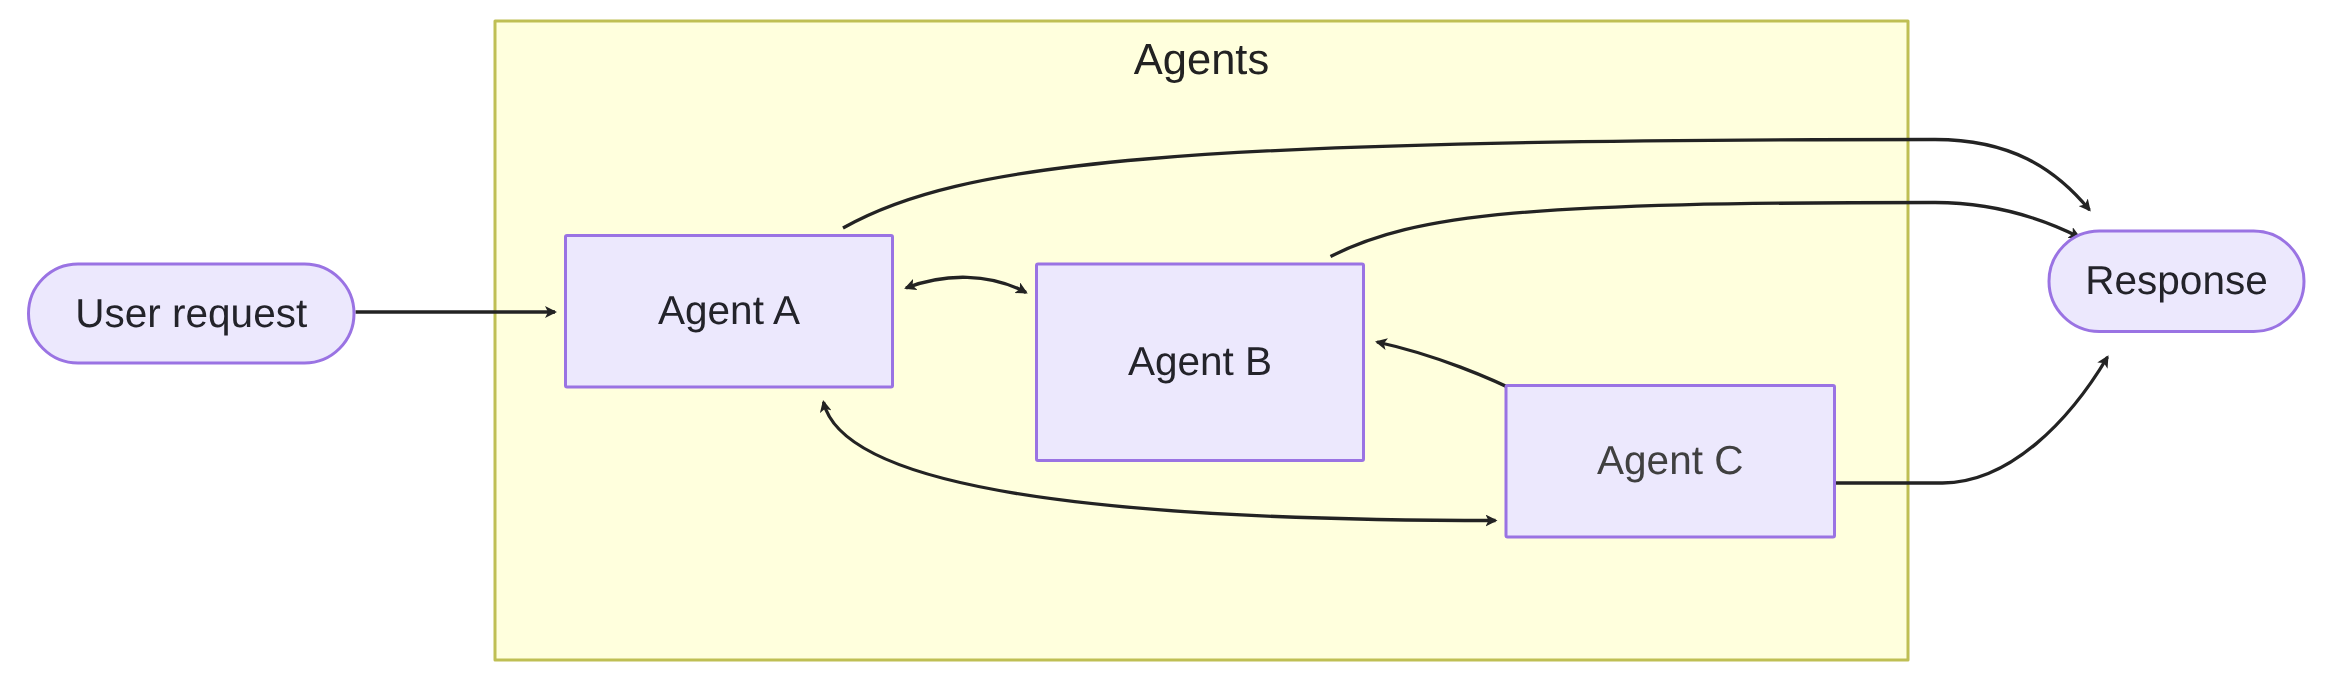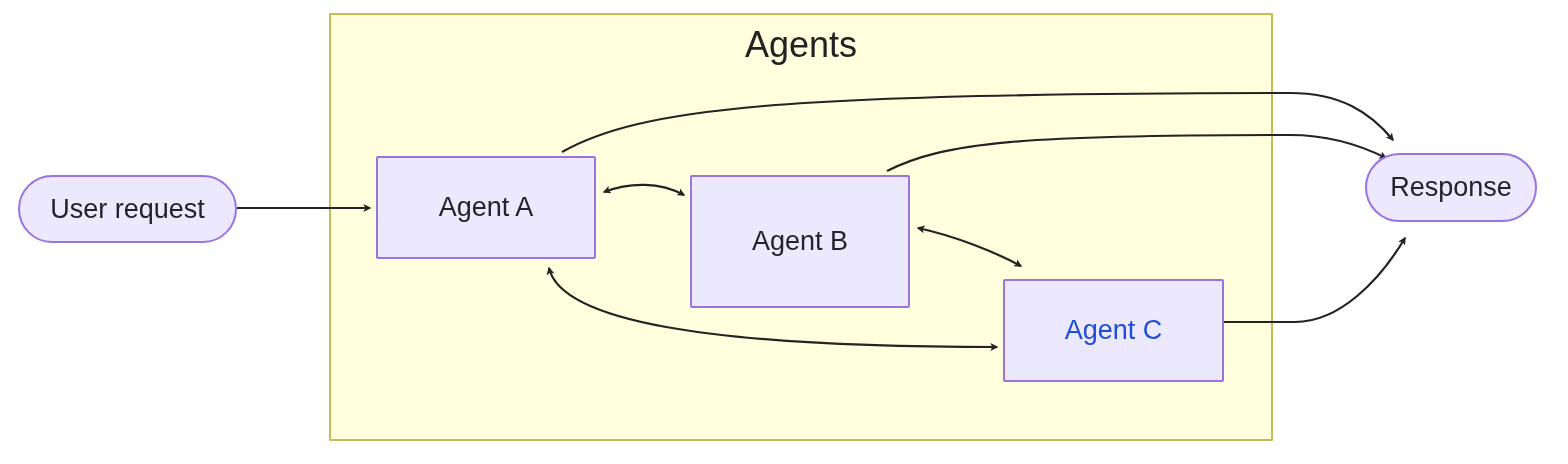--- a/index.html
+++ b/index.html
@@ -29,21 +29,21 @@
     position: absolute;
     box-sizing: border-box;
     background: #ffffdd;
     border: 2px solid #bfbf54;
     border-radius: 1px;
   }
   .subgraph-title {
     position: absolute;
     text-align: center;
     color: #222222;
-    font-size: 36px;
+    font-size: 29px;
     font-family: "Liberation Sans", sans-serif;
     white-space: nowrap;
   }
   .node {
     position: absolute;
     box-sizing: border-box;
     background: #ece8fd;
     border: 2px solid #9a73e3;
     display: flex;
     align-items: center;
@@ -90,20 +90,20 @@
 
   <div class="node stadium" style="left: 18px; top: 175px; width: 219px; height: 68px; background: rgb(236, 232, 253); border-color: rgb(154, 115, 227); color: rgb(35, 35, 42);">
     <span>User request</span>
   </div>
   <div class="node rect" style="left: 376px; top: 156px; width: 220px; height: 103px; background: rgb(236, 232, 253); border-color: rgb(154, 115, 227); color: rgb(35, 35, 42);">
     <span>Agent A</span>
   </div>
   <div class="node rect" style="left: 690px; top: 175px; width: 220px; height: 133px; background: rgb(236, 232, 253); border-color: rgb(154, 115, 227); color: rgb(35, 35, 42);">
     <span>Agent B</span>
   </div>
-  <div class="node rect" style="left: 1003px; top: 279px; width: 221px; height: 103px; background: rgb(236, 232, 253); border-color: rgb(154, 115, 227); color: #1d4ed8;">
+  <div class="node rect" style="left: 1003px; top: 256px; width: 221px; height: 103px; background: rgb(236, 232, 253); border-color: rgb(154, 115, 227); color: #404040;">
     <span>Agent C</span>
   </div>
   <div class="node stadium" style="left: 1365px; top: 153px; width: 172px; height: 69px; background: rgb(236, 232, 253); border-color: rgb(154, 115, 227); color: rgb(35, 35, 42);">
     <span>Response</span>
   </div>
 
 </div>
 
 </body></html>

